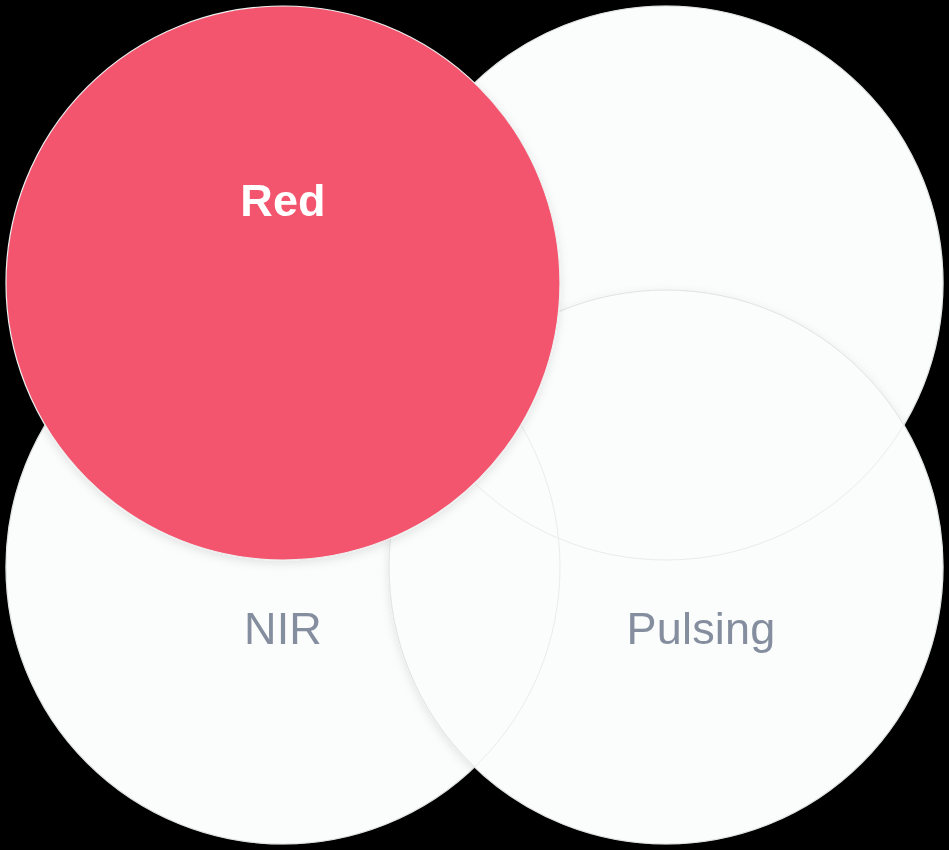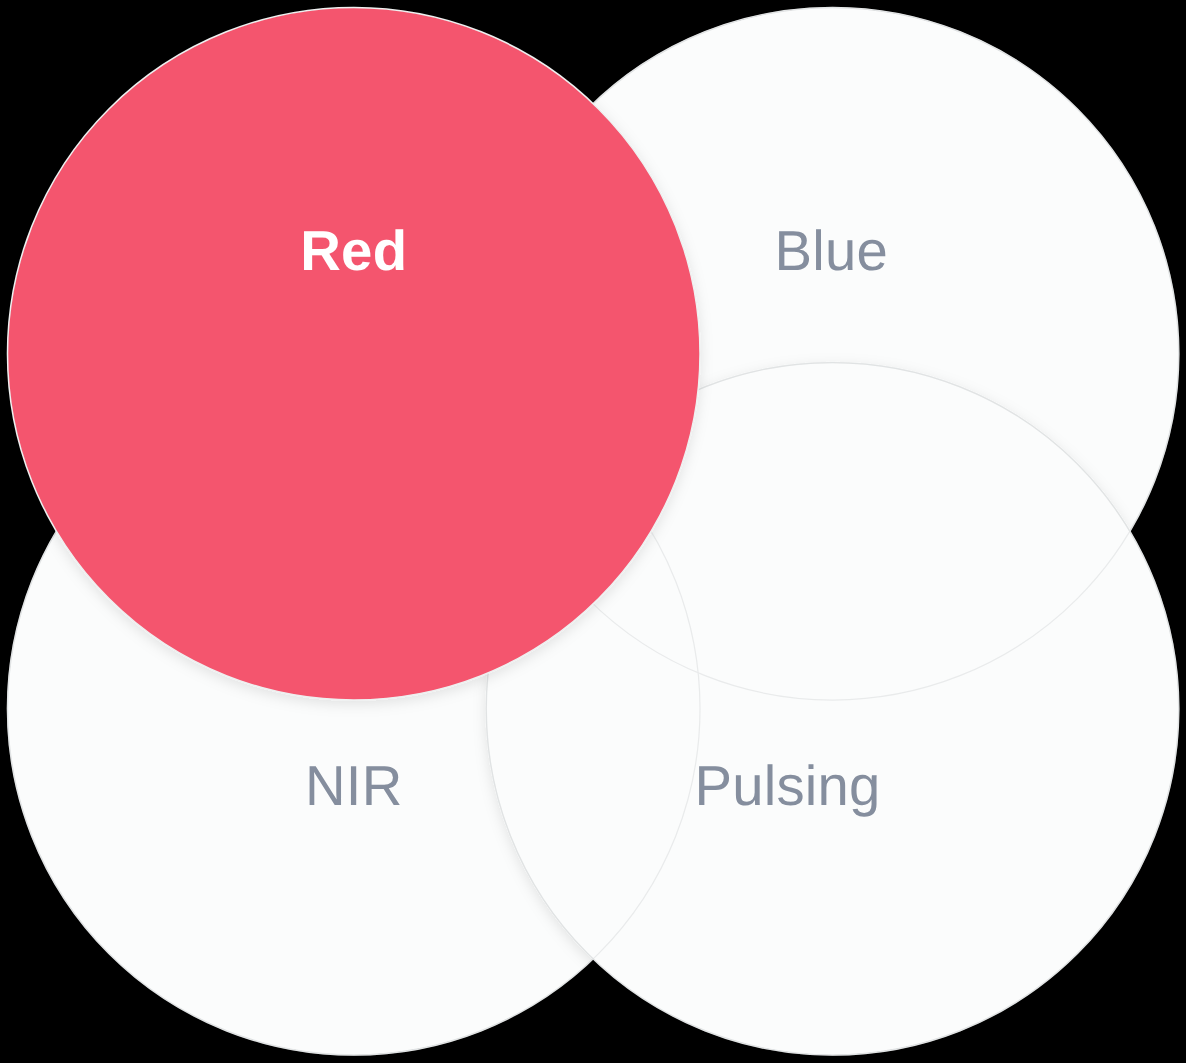--- a/index.html
+++ b/index.html
@@ -69,19 +69,18 @@
       <circle cx="666" cy="283" r="277" fill="none" stroke="#C9CCCE" stroke-width="1"></circle>
       <circle cx="283" cy="567" r="277" fill="none" stroke="#C9CCCE" stroke-width="1"></circle>
       <circle cx="666" cy="567" r="277" fill="none" stroke="#C9CCCE" stroke-width="1"></circle>
     </g>
 
     <circle id="circle-red" cx="283" cy="283" r="277" fill="#F4556E" stroke="#EEF0F0" stroke-width="1.2" filter="url(#soft-shadow)"></circle>
   </svg>
 
   <div class="venn-label label-red" id="label-red-text" style="left: 283px; top: 201px; color: rgb(255, 255, 255); font-weight: bold;">Red</div>
 
-  <div class="venn-label label-plain" id="label-blue-text" style="left: 665px; top: 201px; color: rgb(133, 142, 158); font-weight: normal;">Blue</div>
 
   <div class="venn-label label-plain" id="label-nir-text" style="left: 283px; top: 629px; color: rgb(133, 142, 158); font-weight: normal; text-align: center;">NIR</div>
 
-  <div class="venn-label label-plain" id="label-puls-text" style="left: 630px; top: 629px; color: rgb(133, 142, 158); font-weight: normal;">Pulsing</div>
+  <div class="venn-label label-plain" id="label-puls-text" style="left: 701px; top: 629px; color: rgb(133, 142, 158); font-weight: normal;">Pulsing</div>
 
 </div>
 
 </body></html>

